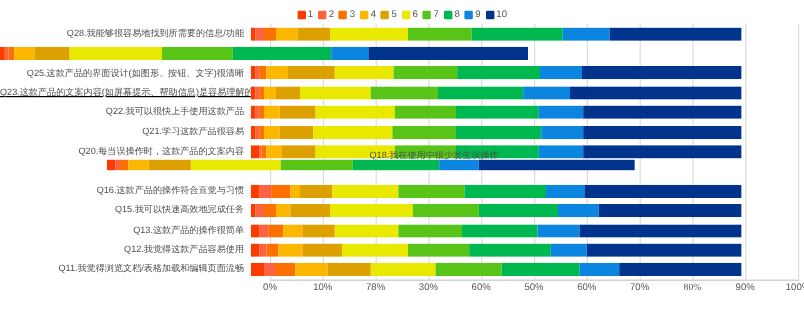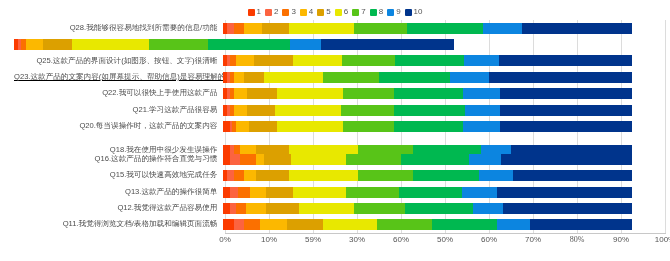--- a/index.html
+++ b/index.html
@@ -64,21 +64,20 @@
     width: 670px;
     height: 213px;
   }
   .row {
     position: absolute;
     left: 0;
     width: 618px;
     height: 16.4px;
     display: flex;
     align-items: center;
-    padding-left: 14px;
   }
   .row-label {
     width: 225px;
     padding-right: 6px;
     box-sizing: border-box;
     text-align: right;
     font-size: 7.6px;
     color: #4d4d4d;
     line-height: 1.15;
     white-space: nowrap;
@@ -298,21 +297,21 @@
             <div class="seg" title="3: 1%" style="width: 1%; background: rgb(251, 112, 0);"></div>
             <div class="seg" title="4: 3%" style="width: 3%; background: rgb(252, 184, 0);"></div>
             <div class="seg" title="5: 7%" style="width: 7%; background: rgb(220, 160, 0);"></div>
             <div class="seg" title="6: 16%" style="width: 16%; background: rgb(232, 232, 0);"></div>
             <div class="seg" title="7: 12.5%" style="width: 12.5%; background: rgb(88, 196, 24);"></div>
             <div class="seg" title="8: 17%" style="width: 17%; background: rgb(0, 184, 80);"></div>
             <div class="seg" title="9: 9%" style="width: 9%; background: rgb(12, 133, 224);"></div>
             <div class="seg" title="10: 32.3%" style="width: 32.3%; background: rgb(0, 52, 140);"></div>
           </div>
         </div>
-        <div class="row" style="top: 122px; height: 16.3846px;">
+        <div class="row" style="top: 106px; height: 16.3846px; flex-direction: column;">
           <div class="row-label">Q18.我在使用中很少发生误操作</div>
           <div class="bar">
             <div class="seg" title="1: 1.5%" style="width: 1.5%; background: rgb(251, 59, 0);"></div>
             <div class="seg" title="2: 1%" style="width: 1%; background: rgb(252, 99, 64);"></div>
             <div class="seg" title="3: 1.5%" style="width: 1.5%; background: rgb(251, 112, 0);"></div>
             <div class="seg" title="4: 4%" style="width: 4%; background: rgb(252, 184, 0);"></div>
             <div class="seg" title="5: 8%" style="width: 8%; background: rgb(220, 160, 0);"></div>
             <div class="seg" title="6: 17%" style="width: 17%; background: rgb(232, 232, 0);"></div>
             <div class="seg" title="7: 13.5%" style="width: 13.5%; background: rgb(88, 196, 24);"></div>
             <div class="seg" title="8: 16.5%" style="width: 16.5%; background: rgb(0, 184, 80);"></div>
@@ -393,21 +392,21 @@
             <div class="seg" title="8: 16%" style="width: 16%; background: rgb(0, 184, 80);"></div>
             <div class="seg" title="9: 8%" style="width: 8%; background: rgb(12, 133, 224);"></div>
             <div class="seg" title="10: 25%" style="width: 25%; background: rgb(0, 52, 140);"></div>
           </div>
         </div>
       </div>
     <div id="xaxis-line"></div>
     <div id="xaxis">
         <div class="xtick" style="left: 0px;">0%</div>
         <div class="xtick" style="left: 44px;">10%</div>
-        <div class="xtick" style="left: 88px;">59%</div>
+        <div class="xtick" style="left: 88px;">78%</div>
         <div class="xtick" style="left: 132px;">30%</div>
         <div class="xtick" style="left: 176px;">60%</div>
         <div class="xtick" style="left: 220px;">50%</div>
         <div class="xtick" style="left: 264px;">60%</div>
         <div class="xtick" style="left: 308px;">70%</div>
         <div class="xtick" style="left: 352px; font-family: Liberation Serif, serif;">80%</div>
         <div class="xtick" style="left: 396px;">90%</div>
         <div class="xtick" style="left: 440px;">100%</div>
       </div>
   </div>

